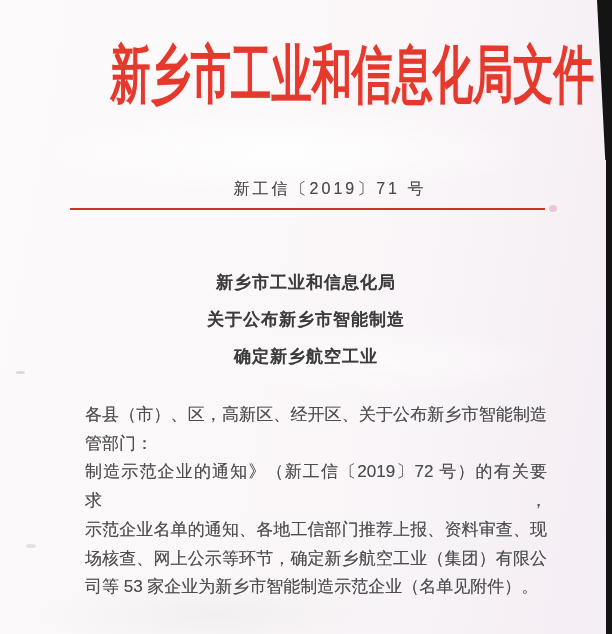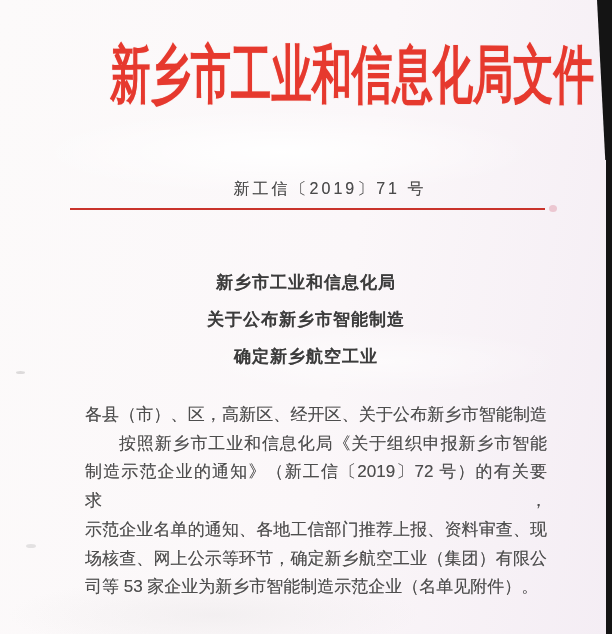--- a/index.html
+++ b/index.html
@@ -114,21 +114,21 @@
   <div class="red-divider"></div>
 
   <div class="doc-title">
     <div class="title-line">新乡市工业和信息化局</div>
     <div class="title-line">关于公布新乡市智能制造</div>
     <div class="title-line">确定新乡航空工业</div>
   </div>
 
   <div class="body-text">
     <div class="body-line stretch">各县（市）、区，高新区、经开区、关于公布新乡市智能制造</div>
-    <div class="body-line stretch indent">按照新乡市工业和信息化局《关于组织申报新乡市智能</div>
+    <div class="body-line">管部门：</div>
     <div class="body-line stretch">制造示范企业的通知》（新工信〔2019〕72 号）的有关要求，</div>
     <div class="body-line stretch">示范企业名单的通知、各地工信部门推荐上报、资料审查、现</div>
     <div class="body-line stretch">场核查、网上公示等环节，确定新乡航空工业（集团）有限公</div>
     <div class="body-line">司等 53 家企业为新乡市智能制造示范企业（名单见附件）。</div>
   </div>
 
   <div class="edge-black"></div>
   <div class="edge-black-top"></div>
   <div class="speck speck-1"></div>
   <div class="speck speck-2"></div>

